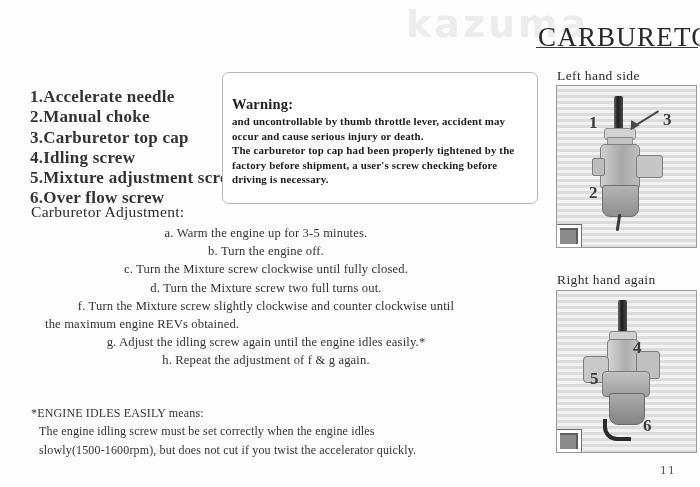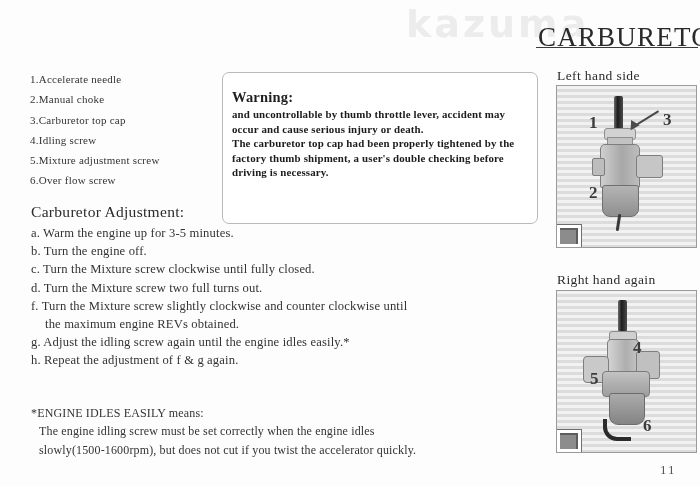--- a/index.html
+++ b/index.html
@@ -50,41 +50,42 @@
     top: 47px;
     width: 162px;
     height: 1px;
     background: #3a3a3a;
   }
 
   
   #parts-list {
     position: absolute;
     left: 30px;
-    top: 69px;
+    top: 87px;
     width: 190px;
-    font-size: 11px;
+    font-size: 17px;
     line-height: 20.3px;
     letter-spacing: 0.25px;
     color: #333;
+    font-weight: bold;
   }
   #parts-list .part-item { white-space: nowrap; }
 
   
   #warning-box {
     position: absolute;
     left: 222px;
     top: 72px;
     width: 316px;
-    height: 152px;
+    height: 132px;
     border: 1px solid #b9b9b9;
     border-radius: 7px;
     background: #ffffff;
     box-sizing: border-box;
-    padding: 16px 8px 0 9px;
+    padding: 23px 8px 0 9px;
   }
   #warning-title {
     font-size: 14.5px;
     font-weight: bold;
     color: #1f1f1f;
     letter-spacing: 0.2px;
     margin-bottom: 1px;
   }
   #warning-box .warn-line {
     font-size: 10.9px;
@@ -107,21 +108,21 @@
   #adjust-steps {
     position: absolute;
     left: 31px;
     top: 224px;
     width: 470px;
     font-size: 12.6px;
     line-height: 18.2px;
     letter-spacing: 0.15px;
     color: #333;
   }
-  #adjust-steps .step-line { white-space: nowrap; }
+  #adjust-steps .step-line { white-space: nowrap; text-align: center; }
   #adjust-steps .step-cont { padding-left: 14px; white-space: nowrap; }
 
   
   #footnote {
     position: absolute;
     left: 31px;
     top: 404px;
     width: 470px;
     font-size: 12px;
     line-height: 18.4px;
@@ -222,21 +223,21 @@
     <div class="part-item">4.Idling screw</div>
     <div class="part-item">5.Mixture adjustment screw</div>
     <div class="part-item">6.Over flow screw</div>
   </div>
 
   <div id="warning-box">
     <div id="warning-title">Warning:</div>
     <div class="warn-line">and uncontrollable by thumb throttle lever,  accident may</div>
     <div class="warn-line">occur and cause serious injury or death.</div>
     <div class="warn-line">The carburetor top cap had been properly tightened by the</div>
-    <div class="warn-line">factory thumb shipment, a user's double  checking  before</div>
+    <div class="warn-line">factory before shipment, a user's screw  checking  before</div>
     <div class="warn-line">driving is necessary.</div>
   </div>
 
   <div id="adjust-heading">Carburetor Adjustment:</div>
   <div id="adjust-steps">
     <div class="step-line">a. Warm the engine up for 3-5 minutes.</div>
     <div class="step-line">b. Turn the engine off.</div>
     <div class="step-line">c. Turn the Mixture screw clockwise until fully closed.</div>
     <div class="step-line">d. Turn the Mixture screw two full turns out.</div>
     <div class="step-line">f. Turn the Mixture screw slightly clockwise and counter clockwise until</div>

